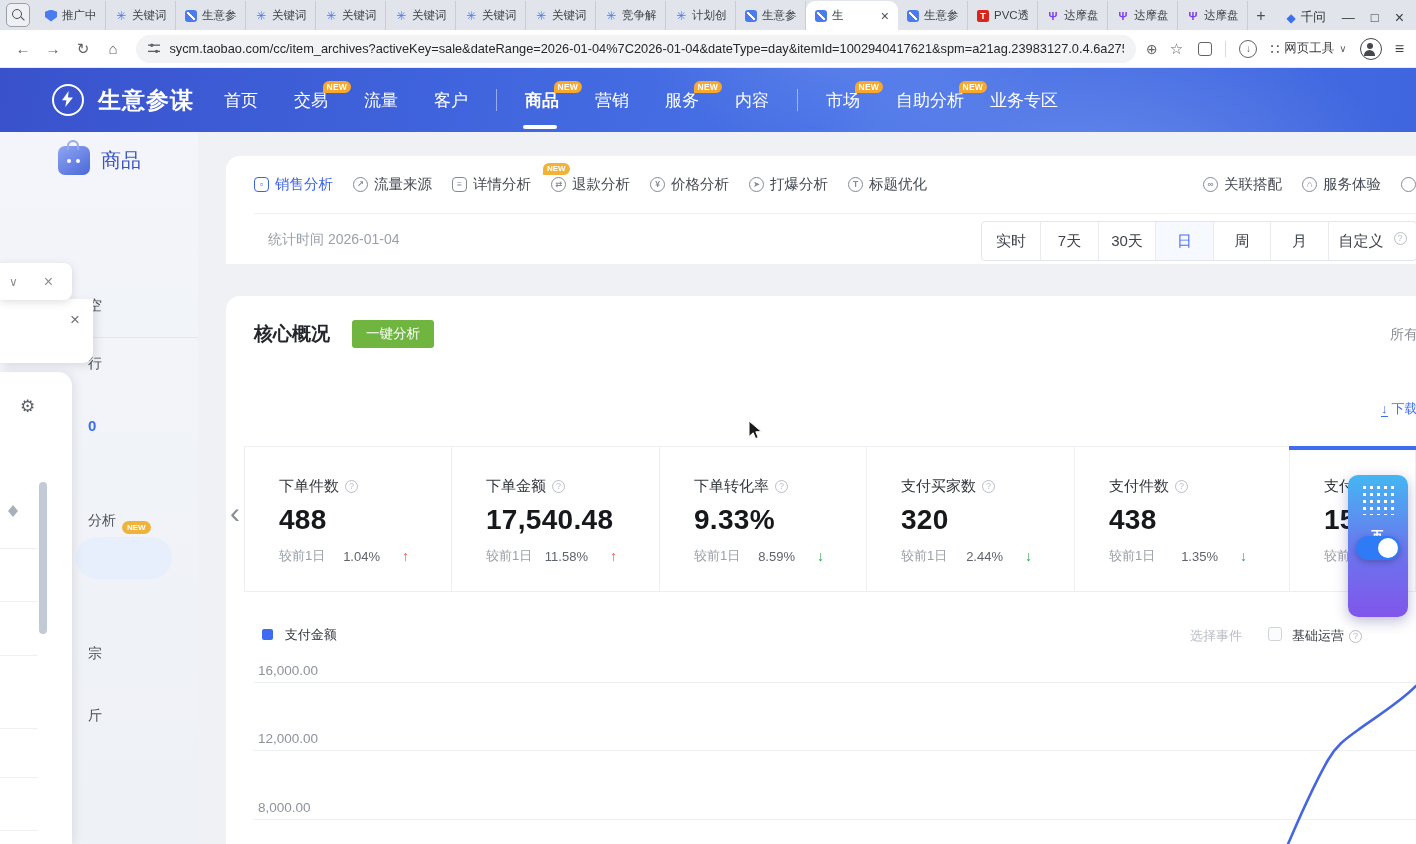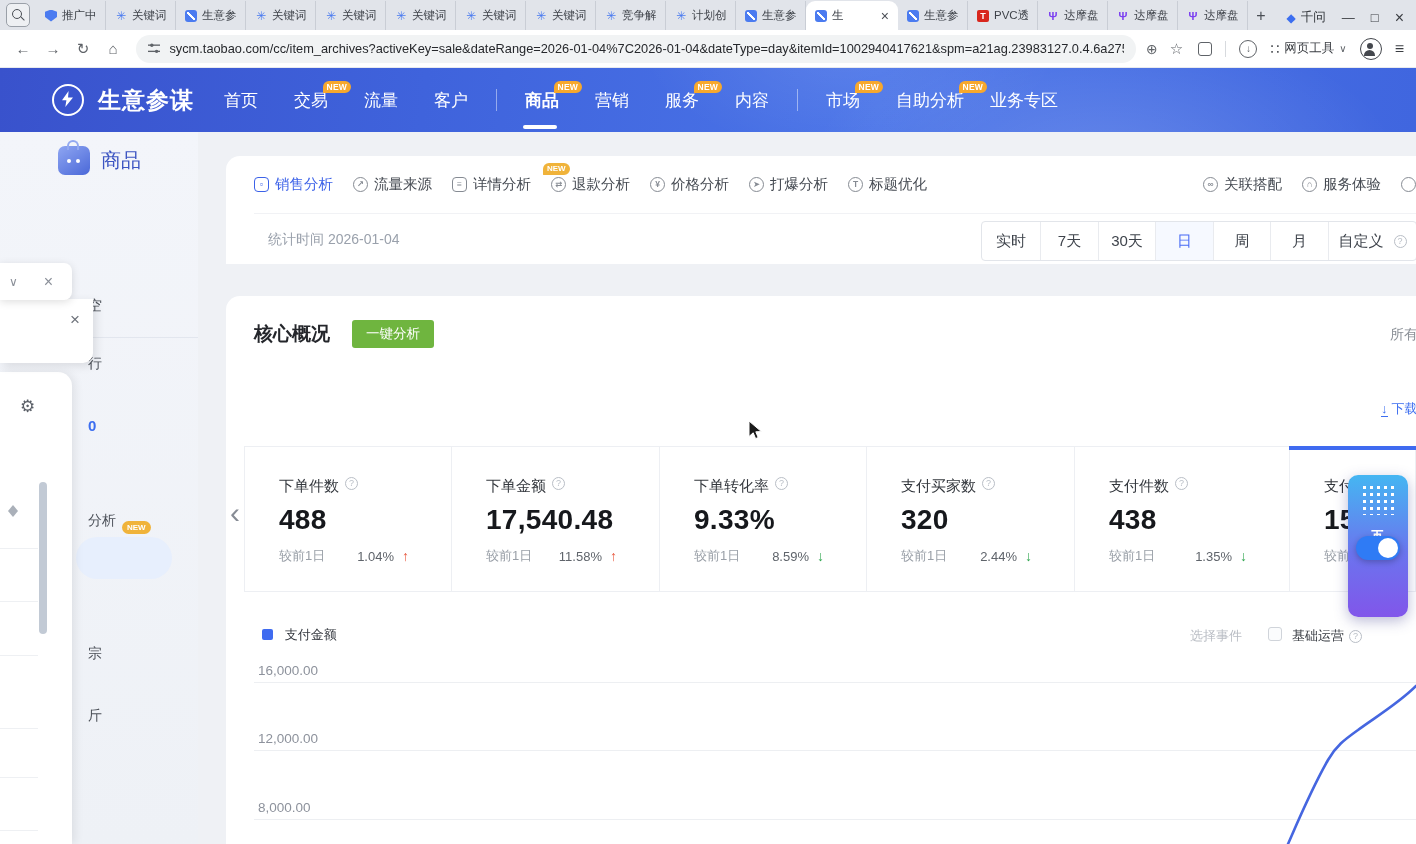--- a/index.html
+++ b/index.html
@@ -110,43 +110,43 @@
   .badge-new2{position:absolute;top:-12px;left:-8px;background:#f0b33a;color:#fff;font-size:8px;font-weight:700;
     padding:2px 4px;border-radius:7px 7px 7px 1px;line-height:1}
   .subright{margin-left:auto;display:flex;align-items:center;gap:20px}
   .daterow{position:absolute;left:0;top:58px;width:1190px;height:50px}
   .statlabel{position:absolute;left:42px;top:17px;font-size:14px;color:#9aa1ac;white-space:nowrap}
   .seg{position:absolute;left:755px;top:7px;height:40px;display:flex;border:1px solid #e2e5ea;border-radius:4px;
     overflow:hidden;background:#fff;box-sizing:border-box}
   .segc{display:grid;place-items:center;font-size:15px;color:#3f444c;border-left:1px solid #e9ebef;box-sizing:border-box}
   .segc:first-child{border-left:none}
   .segc.active{color:#4a6cf5;background:#f6f9ff}
-  .segc .inner{display:flex;align-items:center;gap:4px}
+  .segc .inner{display:flex;gap:4px}
   .panel2{position:absolute;left:226px;top:296px;width:1190px;height:548px;background:#fff;border-radius:14px 0 0 0}
   .core{position:absolute;left:28px;top:24px;display:flex;align-items:center;width:1140px}
   .core-title{font-size:19px;font-weight:700;color:#24262b;white-space:nowrap}
   .analyze-btn{margin-left:22px;background:#6fb53f;color:#fff;font-size:13.5px;padding:5px 14px;border-radius:3px;
     white-space:nowrap;flex:none}
   .core-desc{margin-left:12px;font-size:13.5px;color:#a3a7ad;white-space:nowrap;overflow:hidden;width:880px}
   .more-partial{position:absolute;left:1164px;top:30px;font-size:14px;color:#8b9097;white-space:nowrap}
   .download{position:absolute;left:1155px;top:104px;font-size:13px;color:#3c6ef0;display:flex;gap:4px;align-items:center;white-space:nowrap}
   .dlico{font-weight:700;border-bottom:1.5px solid #3c6ef0;line-height:1;padding-bottom:1px}
   .chev{position:absolute;left:4px;top:202px;font-size:30px;color:#878c95;line-height:1}
   
   .cards{position:absolute;left:18px;top:150px;width:1172px;height:146px;display:flex;border:1px solid #edeff3;box-sizing:border-box}
   .card{width:207px;border-right:1px solid #edeff3;padding:30px 0 0 34px;position:relative;box-sizing:border-box;flex:none;background:#fff}
   .card:nth-child(2){width:208px}.card:nth-child(4){width:208px}.card:nth-child(5){width:215px}
   .card:nth-child(6){flex:1;border-right:none}
   .card.selected::before{content:"";position:absolute;left:-1px;top:-1px;right:-1px;height:4px;background:#3f6bf0}
-  .clabel{font-size:15px;color:#33373d;display:flex;align-items:flex-start;white-space:nowrap;overflow:hidden}
+  .clabel{font-size:15px;color:#33373d;display:flex;align-items:center;white-space:nowrap;overflow:hidden}
   .info{width:13px;height:13px;border:1px solid #b9bec6;border-radius:50%;font-size:9px;color:#b9bec6;
     display:inline-grid;place-items:center;margin-left:6px;flex:none;box-sizing:border-box;line-height:1}
   .cval{margin-top:8px;font-size:28px;font-weight:700;color:#16181c;letter-spacing:.3px;white-space:nowrap}
   .cmp{position:absolute;left:34px;right:42px;top:100px;display:flex;justify-content:space-between;font-size:13px;color:#9aa0a8}
-  .cmp .pctwrap{display:flex;gap:8px;align-items:center;color:#5f646b}
+  .cmp .pctwrap{display:flex;gap:22px;align-items:center;color:#5f646b}
   .arr-up{color:#e8563d;font-weight:700;font-size:14px}
   .arr-down{color:#33a852;font-weight:700;font-size:14px}
   
   .legrow{position:absolute;left:36px;top:330px;width:1154px;height:20px;font-size:13px;color:#34383f}
   .lsq{display:inline-block;width:11px;height:11px;background:#3f6bf0;border-radius:2px;margin-right:8px;vertical-align:-1px}
   .sel-event{position:absolute;left:928px;top:1px;color:#b9bdc4}
   .cbx{position:absolute;top:1px;width:14px;height:14px;border:1px solid #d0d4da;border-radius:3px;background:#fbfcfd;box-sizing:border-box}
   .base-ops{position:absolute;left:1030px;top:1px;display:flex;align-items:center;gap:5px;color:#34383f}
   .ytick{position:absolute;left:32px;font-size:13.5px;color:#8d929c;white-space:nowrap}
   .grid{position:absolute;left:28px;width:1162px;height:1px;background:#edeff2}

